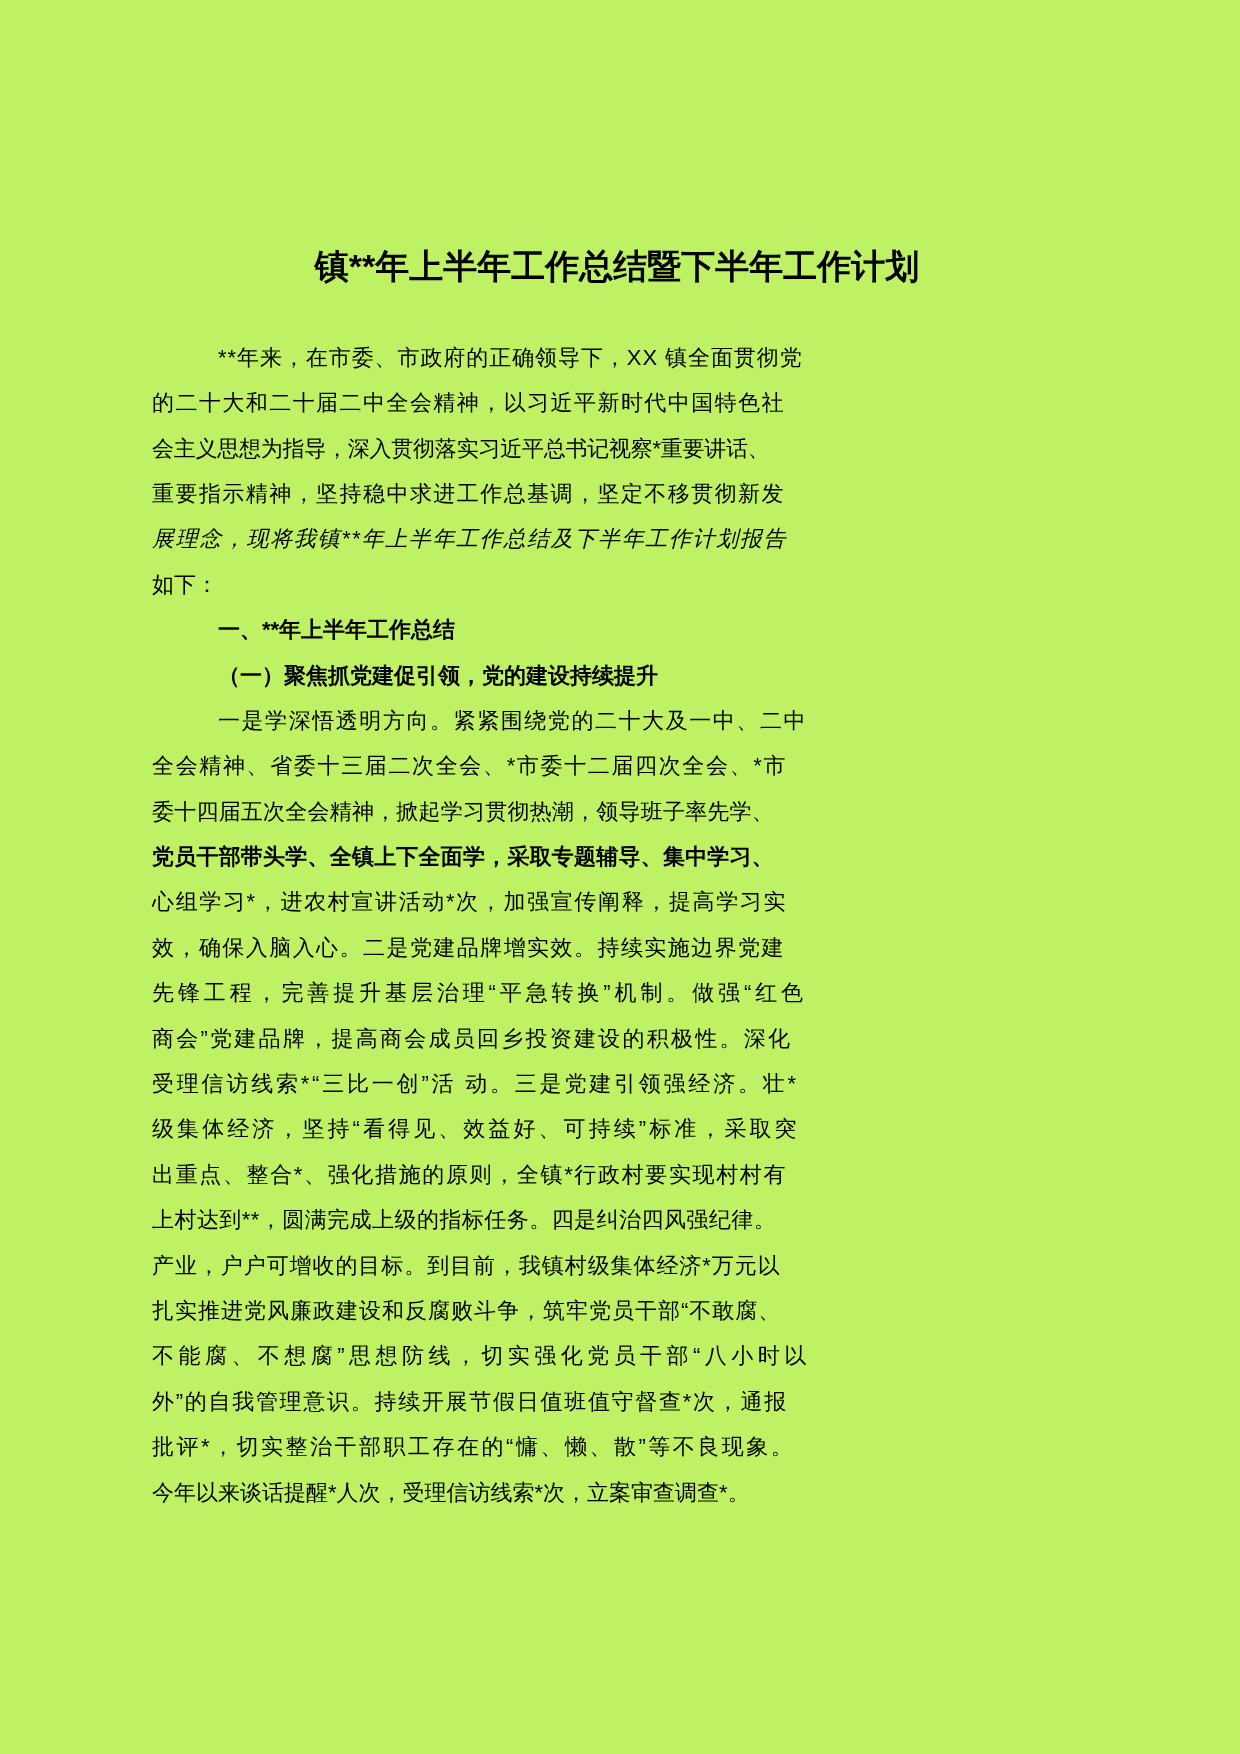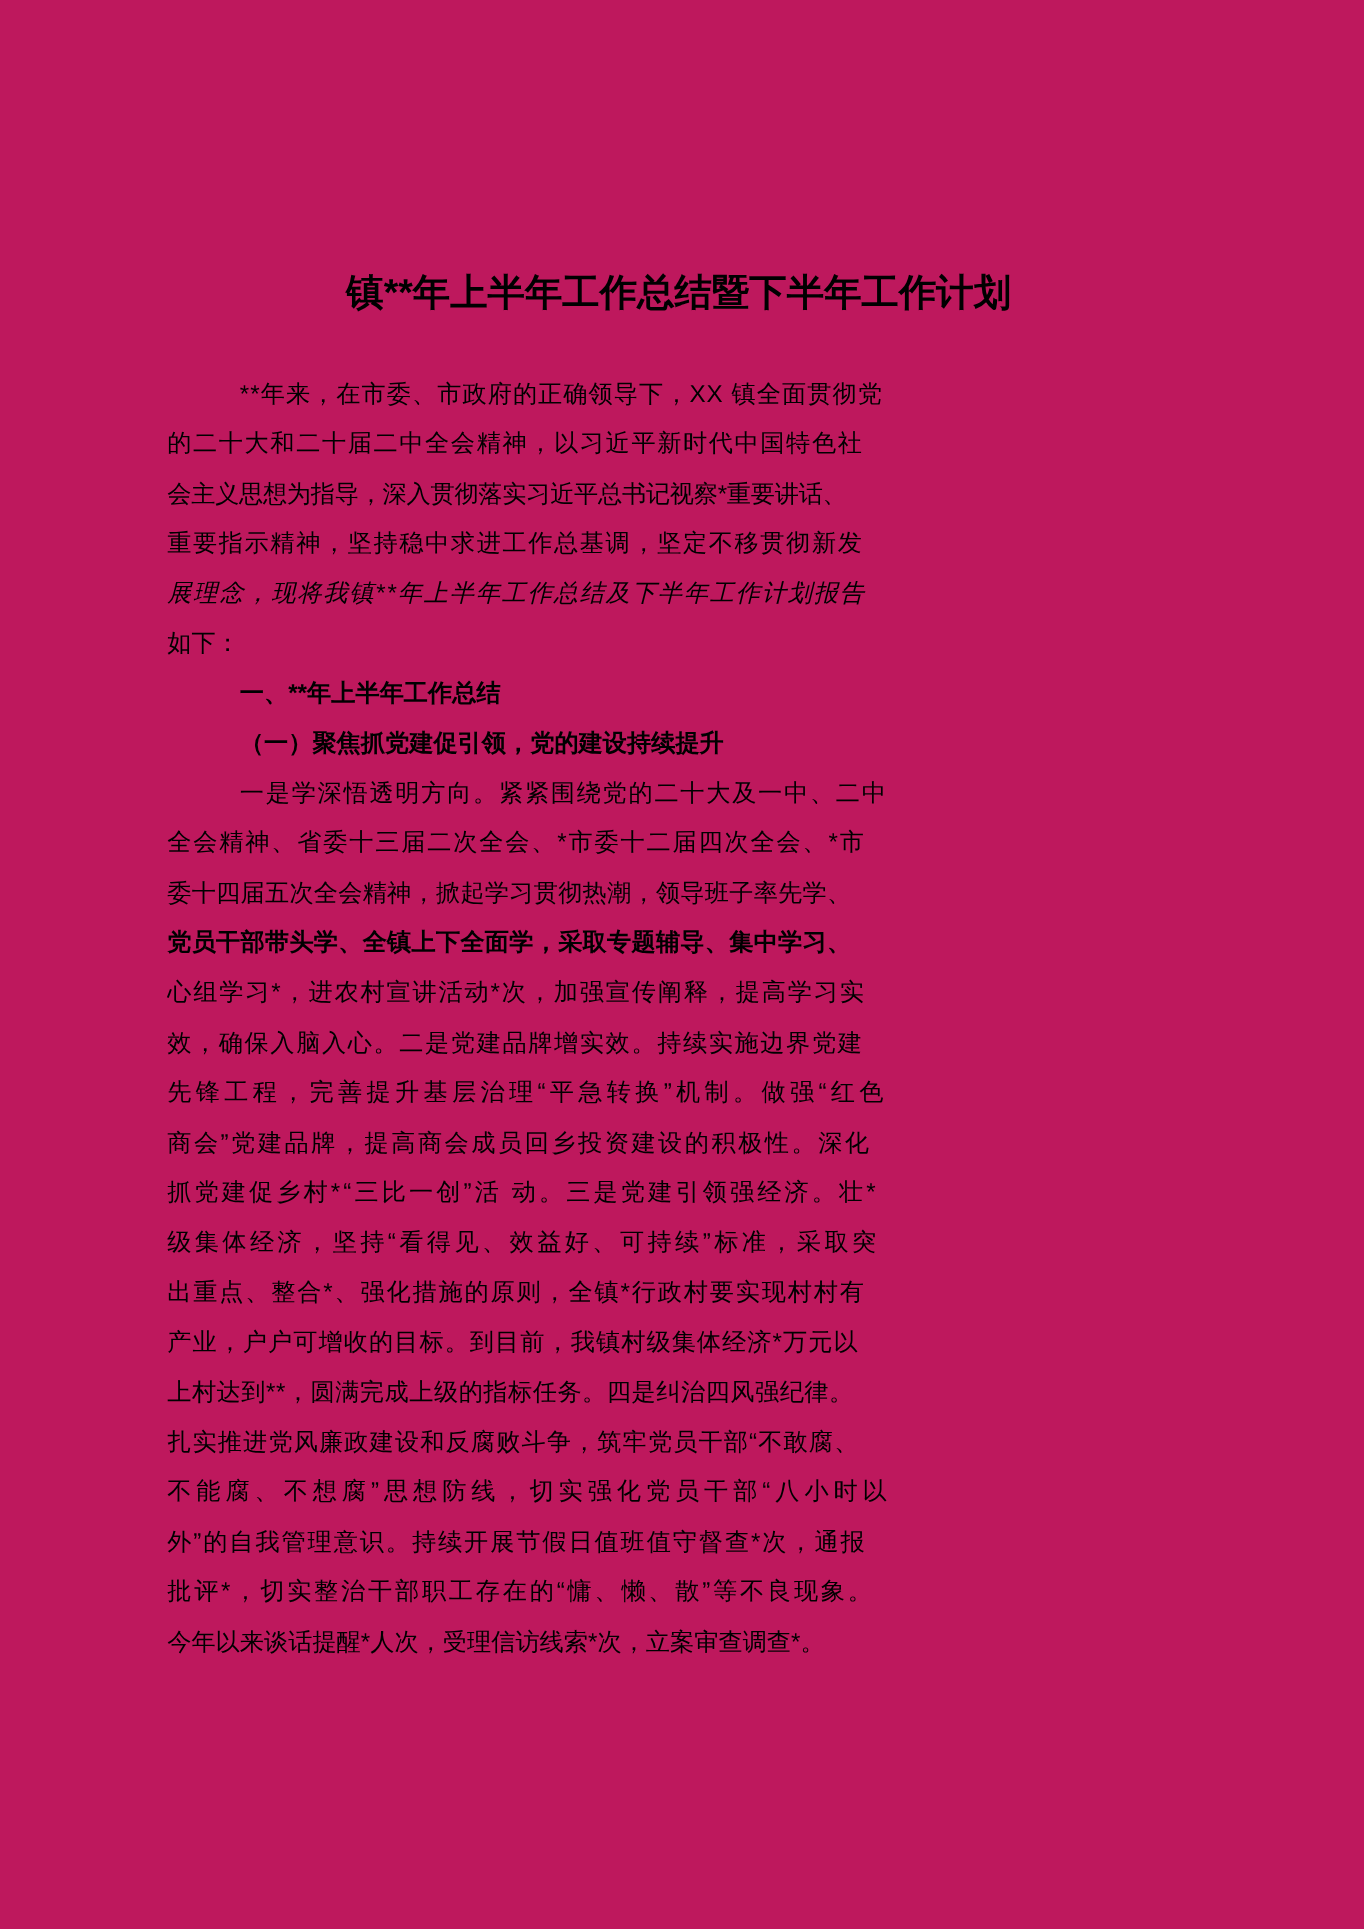--- a/index.html
+++ b/index.html
@@ -4,21 +4,21 @@
 <style>
   html, body {
     margin: 0;
     padding: 0;
     background: #ffffff;
   }
   .page {
     position: relative;
     width: 1240px;
     height: 1754px;
-    background: #be185d;
+    background: #bef264;
     overflow: hidden;
     font-family: "Liberation Sans", sans-serif;
     color: #000000;
   }
   .text-block {
     position: absolute;
     left: 152px;
     top: 244px;
     width: 930px;
   }
@@ -60,24 +60,24 @@
       <div class="line h1 indent"><span>一、**年上半年工作总结</span></div>
       <div class="line h2 indent"><span>（一）聚焦抓党建促引领，党的建设持续提升</span></div>
       <div class="line body indent"><span style="letter-spacing: 1.56px;">一是学深悟透明方向。紧紧围绕党的二十大及一中、二中</span></div>
       <div class="line body"><span style="letter-spacing: 1.643px;">全会精神、省委十三届二次全会、*市委十二届四次全会、*市</span></div>
       <div class="line body"><span style="letter-spacing: 0.214px;">委十四届五次全会精神，掀起学习贯彻热潮，领导班子率先学、</span></div>
       <div class="line body"><span style="letter-spacing: 0.214px; font-weight: bold;">党员干部带头学、全镇上下全面学，采取专题辅导、集中学习、</span></div>
       <div class="line body"><span style="letter-spacing: 1.643px;">心组学习*，进农村宣讲活动*次，加强宣传阐释，提高学习实</span></div>
       <div class="line body"><span style="letter-spacing: 1.444px;">效，确保入脑入心。二是党建品牌增实效。持续实施边界党建</span></div>
       <div class="line body"><span style="letter-spacing: 3.889px; margin-top: 32px;">先锋工程，完善提升基层治理“平急转换”机制。做强“红色</span></div>
       <div class="line body"><span style="letter-spacing: 2.259px;">商会”党建品牌，提高商会成员回乡投资建设的积极性。深化</span></div>
-      <div class="line body"><span style="letter-spacing: 2.793px;">抓党建促乡村*“三比一创”活 动。三是党建引领强经济。壮*</span></div>
+      <div class="line body"><span style="letter-spacing: 2.793px;">受理信访线索*“三比一创”活 动。三是党建引领强经济。壮*</span></div>
       <div class="line body"><span style="letter-spacing: 3.074px;">级集体经济，坚持“看得见、效益好、可持续”标准，采取突</span></div>
       <div class="line body"><span style="letter-spacing: 1.643px;">出重点、整合*、强化措施的原则，全镇*行政村要实现村村有</span></div>
+      <div class="line body"><span style="letter-spacing: 0.448px;">上村达到**，圆满完成上级的指标任务。四是纠治四风强纪律。</span></div>
       <div class="line body"><span style="letter-spacing: 0.929px;">产业，户户可增收的目标。到目前，我镇村级集体经济*万元以</span></div>
-      <div class="line body"><span style="letter-spacing: 0.448px;">上村达到**，圆满完成上级的指标任务。四是纠治四风强纪律。</span></div>
       <div class="line body"><span style="letter-spacing: 1px;">扎实推进党风廉政建设和反腐败斗争，筑牢党员干部“不敢腐、</span></div>
       <div class="line body"><span style="letter-spacing: 4.462px;">不能腐、不想腐”思想防线，切实强化党员干部“八小时以</span></div>
       <div class="line body"><span style="letter-spacing: 1.714px;">外”的自我管理意识。持续开展节假日值班值守督查*次，通报</span></div>
       <div class="line body"><span style="letter-spacing: 2.5px;">批评*，切实整治干部职工存在的“慵、懒、散”等不良现象。</span></div>
       <div class="line body"><span>今年以来谈话提醒*人次，受理信访线索*次，立案审查调查*。</span></div>
     </div>
 </div>
 
 </body></html>

